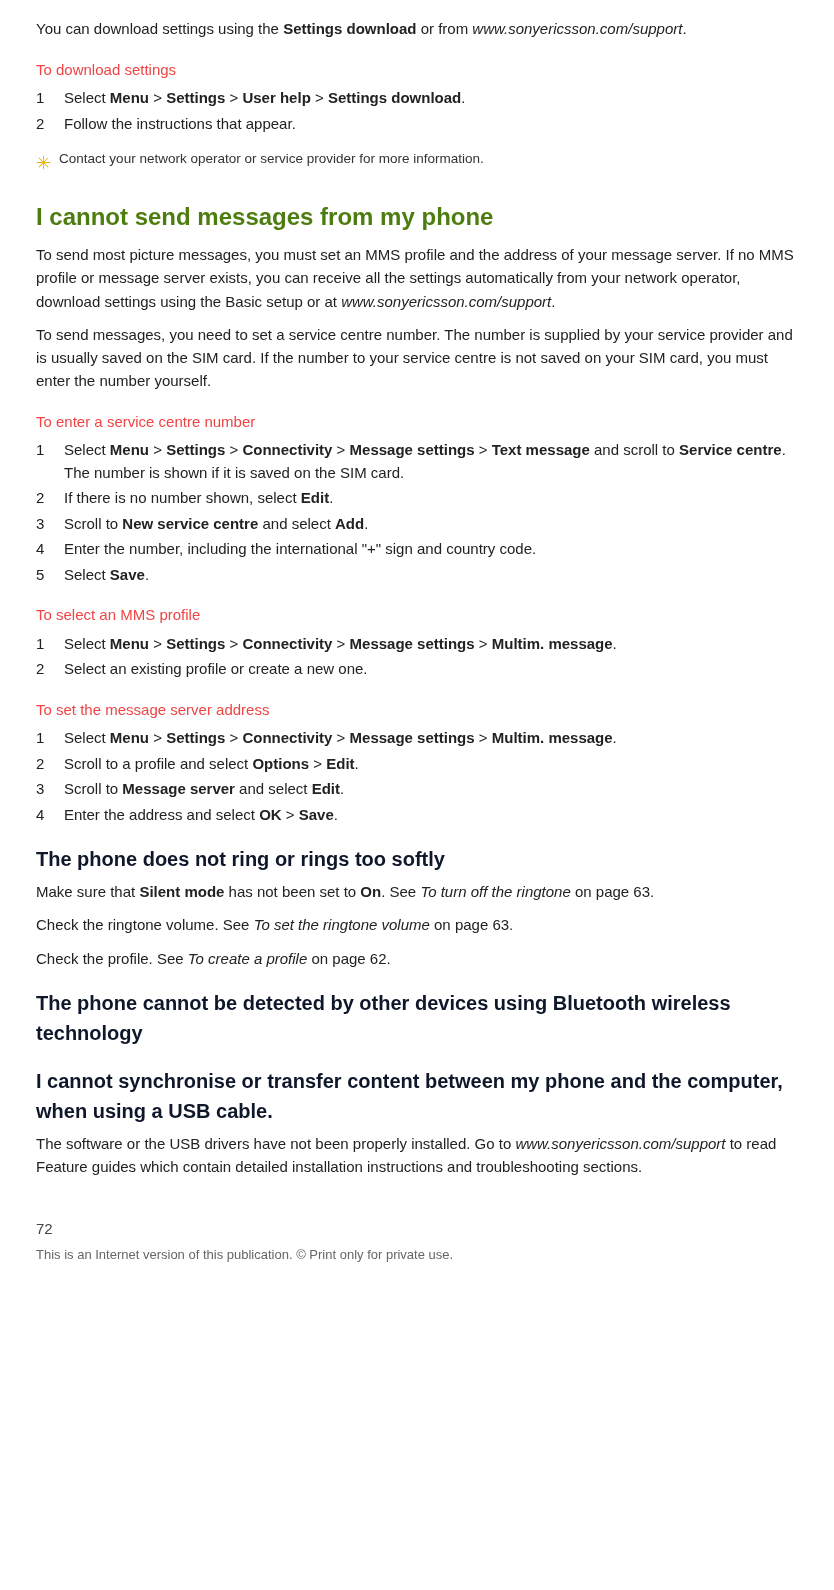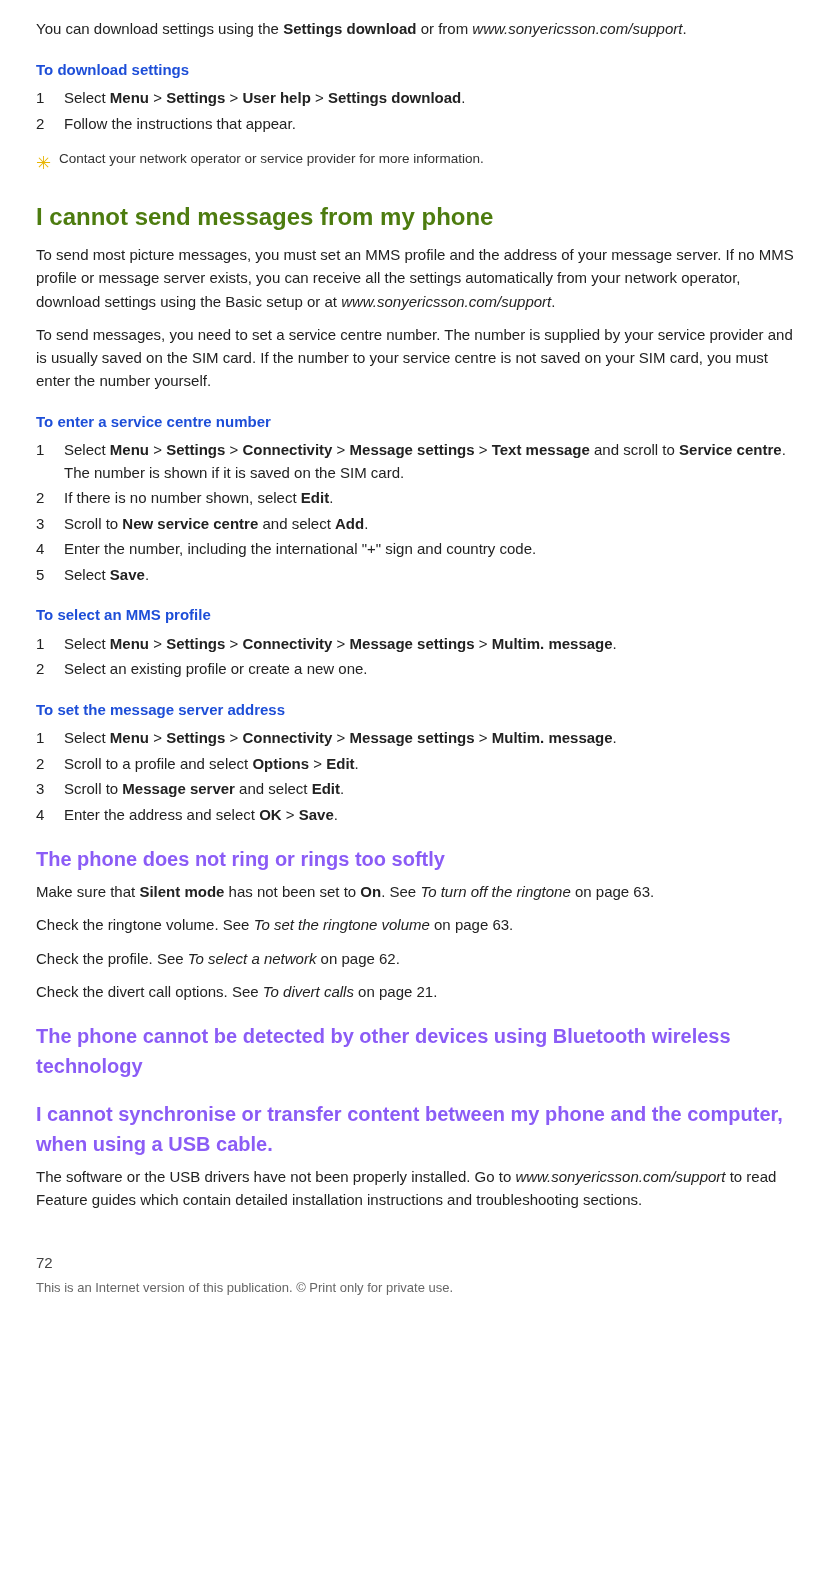--- a/index.html
+++ b/index.html
@@ -11,23 +11,23 @@
       background: #fff;
       width: 834px;
       min-height: 1590px;
       padding: 18px 36px 30px 36px;
     }
     .intro-text {
       margin-bottom: 14px;
       font-size: 15px;
     }
     .section-heading {
-      color: #1d4ed8;
-      font-size: 15px;
-      font-weight: bold;
+      color: #ef4444;
+      font-size: 15px;
+      font-weight: normal;
       margin-top: 18px;
       margin-bottom: 6px;
     }
     .numbered-list {
       list-style: none;
       padding-left: 0;
       margin-bottom: 8px;
     }
     .numbered-list li {
       display: flex;
@@ -73,21 +73,21 @@
     b, strong {
       font-weight: bold;
     }
     .italic-link {
       font-style: italic;
     }
     .section-subheading {
       font-size: 20px;
       font-weight: bold;
       margin: 18px 0 6px 0;
-      color: #8b5cf6;
+      color: #0f172a;
     }
     .page-footer {
       margin-top: 40px;
       font-size: 14px;
       color: #444;
     }
     .page-number {
       font-size: 15px;
       margin-bottom: 4px;
     }
@@ -186,22 +186,21 @@
       <span class="num">4</span>
       <span class="content">Enter the address and select <strong>OK</strong> &gt; <strong>Save</strong>.</span>
     </li>
   </ol>
 </div>
 
 <div>
   <h2 class="section-subheading">The phone does not ring or rings too softly</h2>
   <p class="body-text">Make sure that <strong>Silent mode</strong> has not been set to <strong>On</strong>. See <span class="italic-link">To turn off the ringtone</span> on page 63.</p>
   <p class="body-text">Check the ringtone volume. See <span class="italic-link">To set the ringtone volume</span> on page 63.</p>
-  <p class="body-text">Check the profile. See <span class="italic-link">To select a network</span> on page 62.</p>
-  <p class="body-text">Check the divert call options. See <span class="italic-link">To divert calls</span> on page 21.</p>
+  <p class="body-text">Check the profile. See <span class="italic-link">To create a profile</span> on page 62.</p>
 </div>
 
 <div>
   <h2 class="section-subheading">The phone cannot be detected by other devices using Bluetooth wireless technology</h2>
 </div>
 
 <div>
   <h2 class="section-subheading">I cannot synchronise or transfer content between my phone and the computer, when using a USB cable.</h2>
   <p class="body-text">The software or the USB drivers have not been properly installed. Go to <span class="italic-link">www.sonyericsson.com/support</span> to read Feature guides which contain detailed installation instructions and troubleshooting sections.</p>
 </div>

